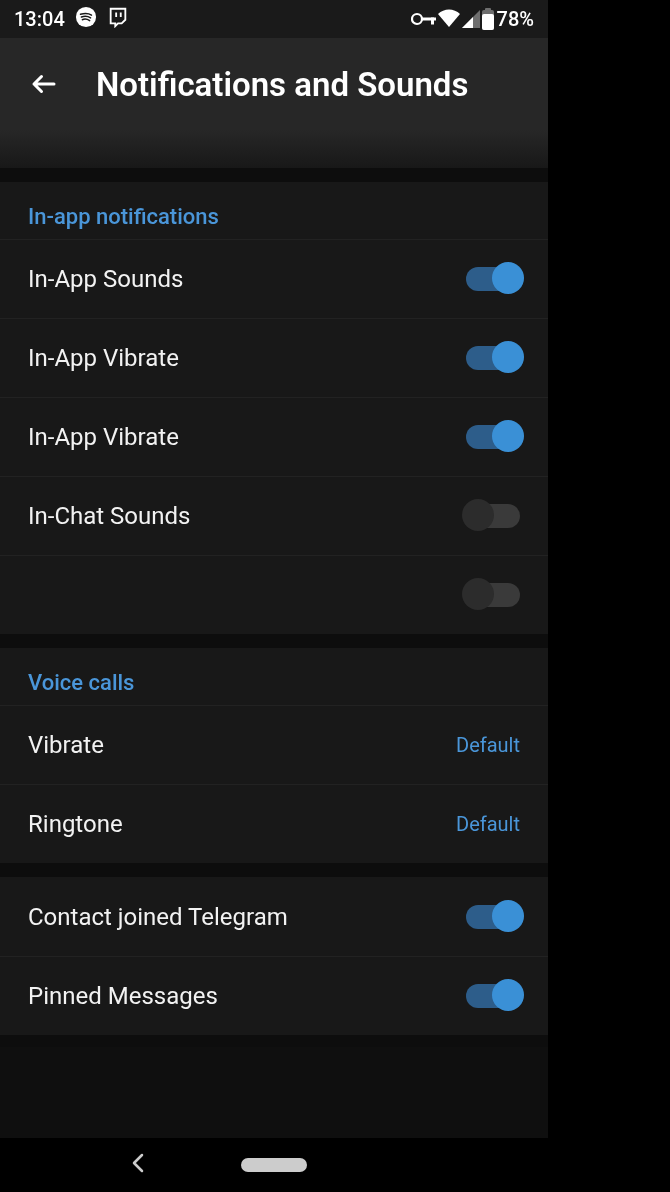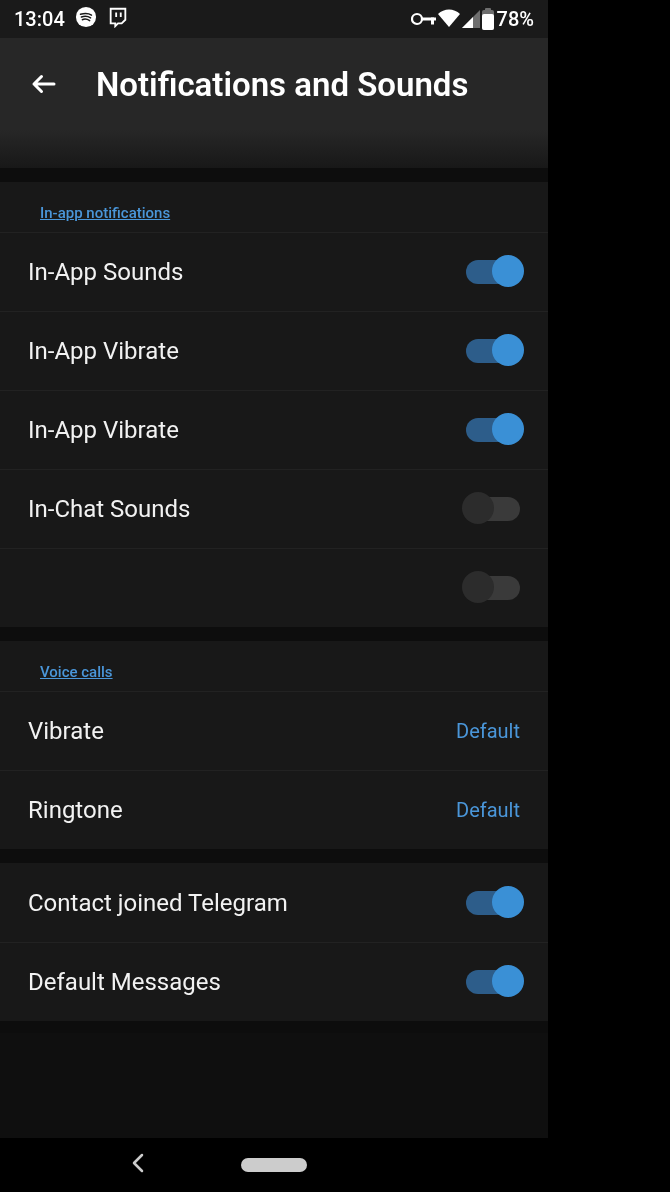--- a/index.html
+++ b/index.html
@@ -83,24 +83,23 @@
   .scroll-shadow {
     height: 38px;
     background: linear-gradient(#272727, #181818);
   }
 
   .section {
     background: #181818;
   }
   .section-title {
     color: #4a96d9;
-    font-size: 15px;
+    font-size: 22px;
     font-weight: 500;
-    padding: 22px 28px 10px 40px;
-    text-decoration: underline;
+    padding: 22px 28px 10px 28px;
   }
   .row {
     display: flex;
     align-items: center;
     padding: 0 28px;
     height: 79px;
     border-top: 1px solid #222;
     gap: 34px;
   }
   .row:first-of-type { border-top: none; }
@@ -286,21 +285,21 @@
 
   <div class="section">
 
     <div class="row">
       <span class="row-label">Contact joined Telegram</span>
       <span class="toggle on">
           <span class="knob"></span>
         </span>
     </div>
     <div class="row" style="border-bottom:none;">
-      <span class="row-label">Default Messages</span>
+      <span class="row-label">Pinned Messages</span>
       <span class="toggle on">
           <span class="knob"></span>
         </span>
     </div>
   </div>
 
   <div class="gap-sm"></div>
 
   <div class="navbar">
     <span class="nav-back">

